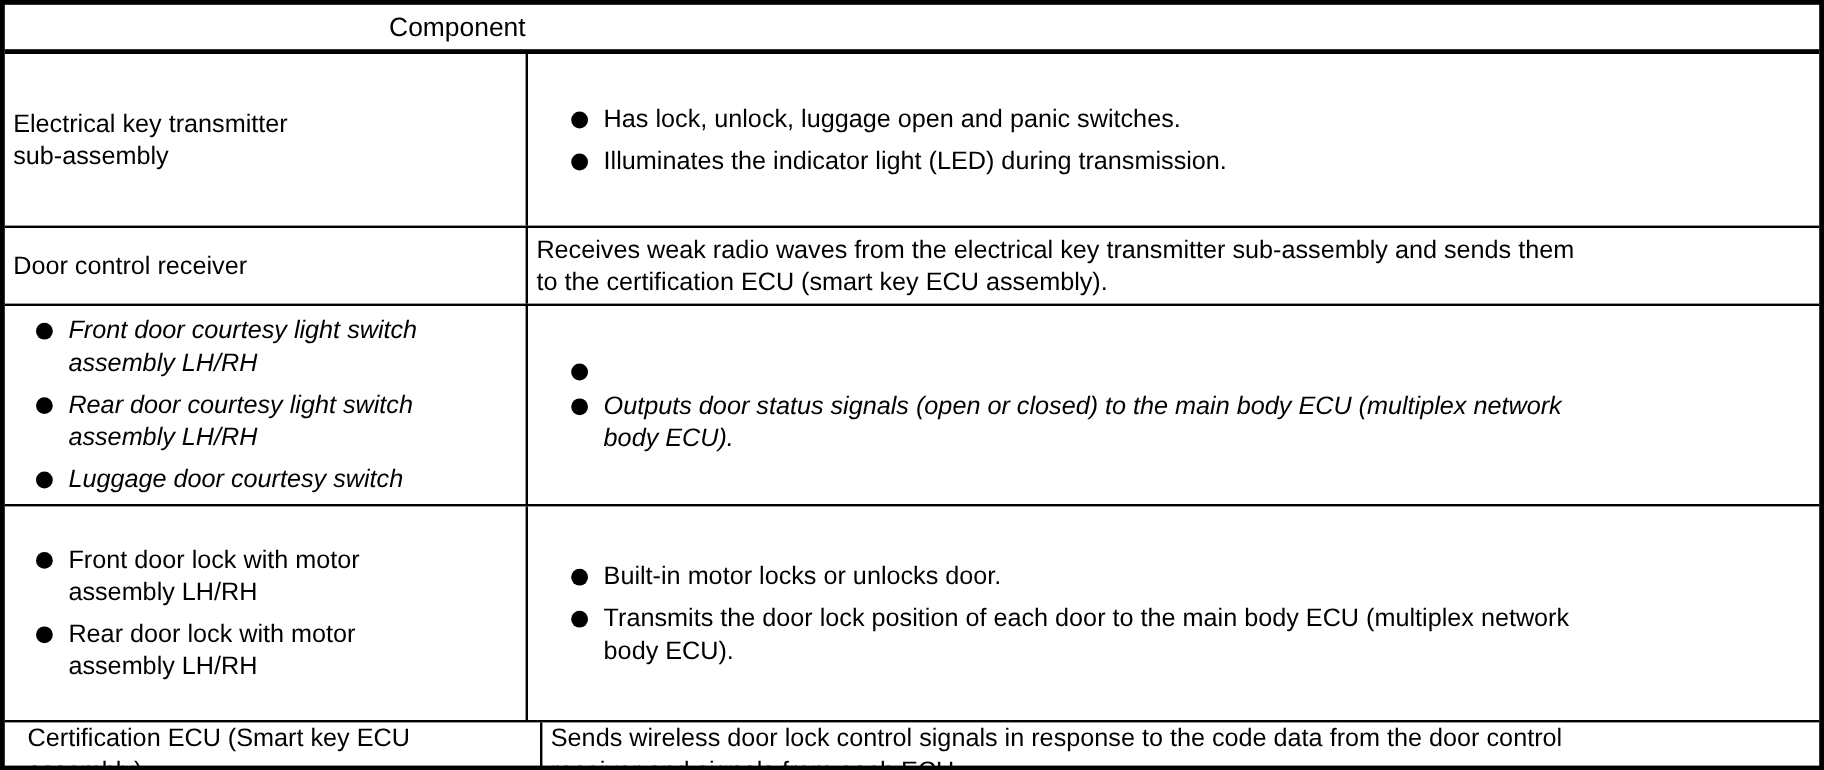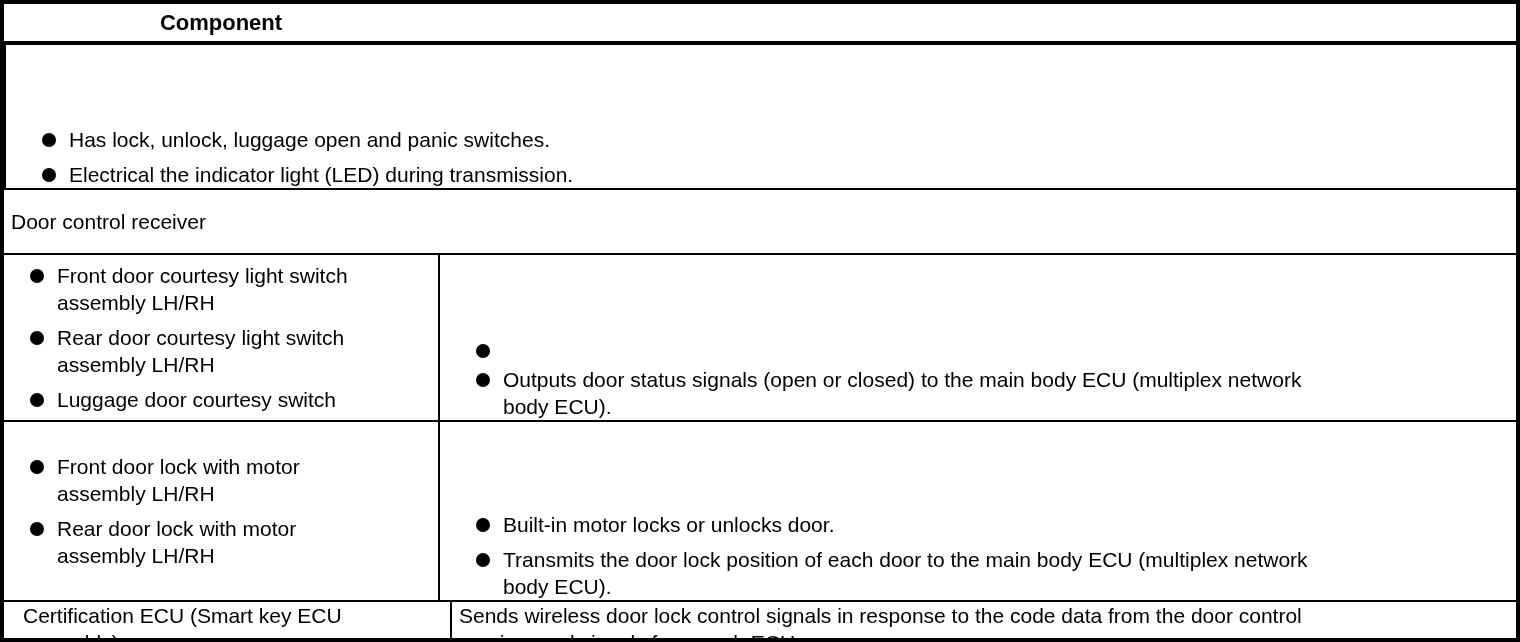--- a/index.html
+++ b/index.html
@@ -27,42 +27,41 @@
     border-bottom: 2px solid #000000;
     flex: 0 0 auto;
   }
   .row:last-child { border-bottom: none; }
   .row-header {
     height: 41px;
     border-bottom: 4px solid #000000;
   }
   .row-1 { height: 145px; }
   .row-2 { height: 65px; }
-  .row-3 { height: 167px; }
+  .row-3 { height: 167px; font-style: italic; }
   .row-4 { height: 180px; }
   .row-5 { flex: 1 1 auto; padding-left: 12px; }
 
   .cell {
     display: flex;
     flex-direction: column;
     justify-content: center;
   }
   .cell-left {
     width: 434px;
     flex: 0 0 434px;
   }
   .cell-right {
     flex: 1 1 auto;
     border-left: 2px solid #000000;
-    justify-content: flex-end;
   }
   .header-cell {
     justify-content: center;
-    align-items: center;
-    font-weight: bold;
+    align-items: flex-end;
+    font-weight: normal;
     font-size: 22px;
   }
 
   .plain-text {
     font-size: 21px;
     line-height: 27px;
     white-space: pre-line;
     padding-left: 7px;
     padding-right: 6px;
   }
@@ -100,37 +99,45 @@
 <div class="page">
   <div class="table">
 
     <div class="row row-header">
       <div class="cell cell-left header-cell">
         <span>Component</span>
       </div>
     </div>
 
     <div class="row row-1">
+      <div class="cell cell-left">
+        <div class="plain-text">Electrical key transmitter
+sub-assembly</div>
+      </div>
       <div class="cell cell-right">
         <div class="list list-right">
           <div class="item">
             <span class="dot"></span>
             <span class="item-text">Has lock, unlock, luggage open and panic switches.</span>
           </div>
           <div class="item">
             <span class="dot"></span>
-            <span class="item-text">Electrical the indicator light (LED) during transmission.</span>
+            <span class="item-text">Illuminates the indicator light (LED) during transmission.</span>
           </div>
         </div>
       </div>
     </div>
 
     <div class="row row-2">
       <div class="cell cell-left">
         <div class="plain-text">Door control receiver</div>
+      </div>
+      <div class="cell cell-right">
+        <div class="plain-text">Receives weak radio waves from the electrical key transmitter sub-assembly and sends them
+to the certification ECU (smart key ECU assembly).</div>
       </div>
     </div>
 
     <div class="row row-3">
       <div class="cell cell-left">
         <div class="list list-left">
           <div class="item">
             <span class="dot"></span>
             <span class="item-text">Front door courtesy light switch
 assembly LH/RH</span>

